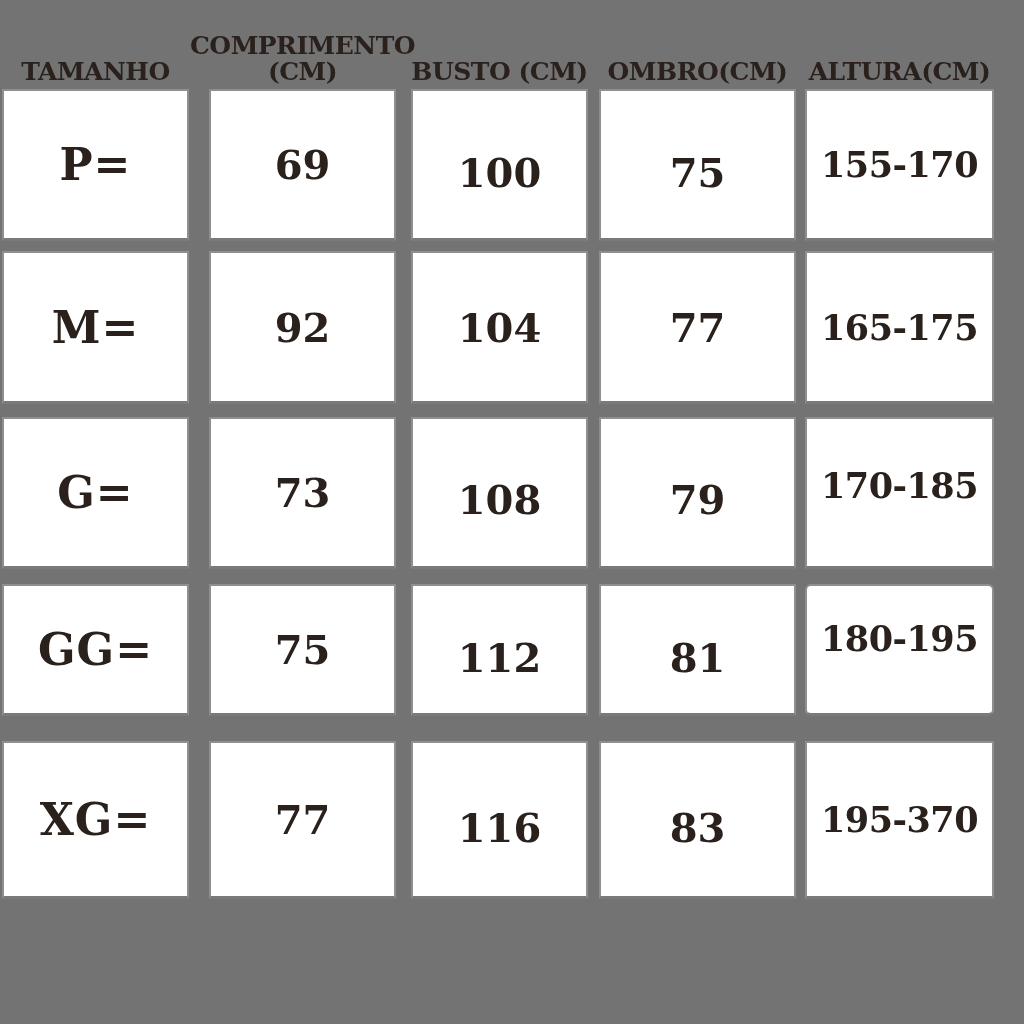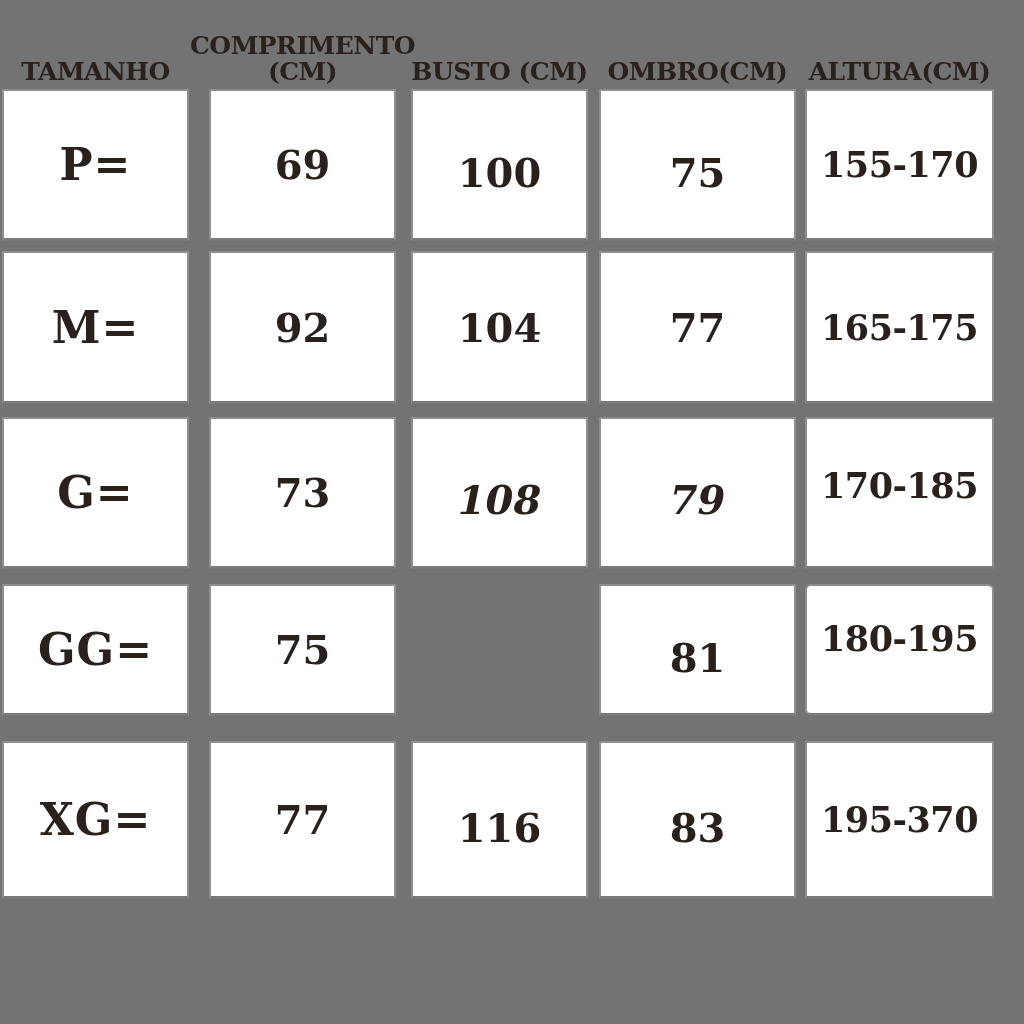--- a/index.html
+++ b/index.html
@@ -56,21 +56,21 @@
     align-items: center;
     justify-content: center;
     color: #2a211c;
     font-weight: bold;
   }
   .size  { font-size: 44px; letter-spacing: 1px; }
   .num   { font-size: 40px; }
   .range { font-size: 35px; letter-spacing: -0.5px; text-align: right; }
   
   .lo1 { padding-top: 16px; }
-  .lo2 { padding-top: 14px; font-style: italic; }
+  .lo2 { padding-top: 14px; }
   .hi1 { padding-bottom: 14px; }
   .hi2 { padding-bottom: 22px; border-radius: 6px; }
 </style>
 </head>
 <body>
 
 <div class="sheet">
 
   <div class="hdr c0">TAMANHO</div>
   <div class="hdr c1">COMPRIMENTO (CM)</div>
@@ -91,20 +91,21 @@
   <div class="cell c4 r1 range">165-175</div>
 
   <div class="cell c0 r2 size">G=</div>
   <div class="cell c1 r2 num">73</div>
   <div class="cell c2 r2 num lo2">108</div>
   <div class="cell c3 r2 num lo2">79</div>
   <div class="cell c4 r2 range hi1">170-185</div>
 
   <div class="cell c0 r3 size">GG=</div>
   <div class="cell c1 r3 num">75</div>
+  <div class="cell c2 r3 num lo1">112</div>
   <div class="cell c3 r3 num lo1">81</div>
   <div class="cell c4 r3 range hi2">180-195</div>
 
   <div class="cell c0 r4 size">XG=</div>
   <div class="cell c1 r4 num">77</div>
   <div class="cell c2 r4 num lo1">116</div>
   <div class="cell c3 r4 num lo1">83</div>
   <div class="cell c4 r4 range">195-370</div>
 
 </div>

